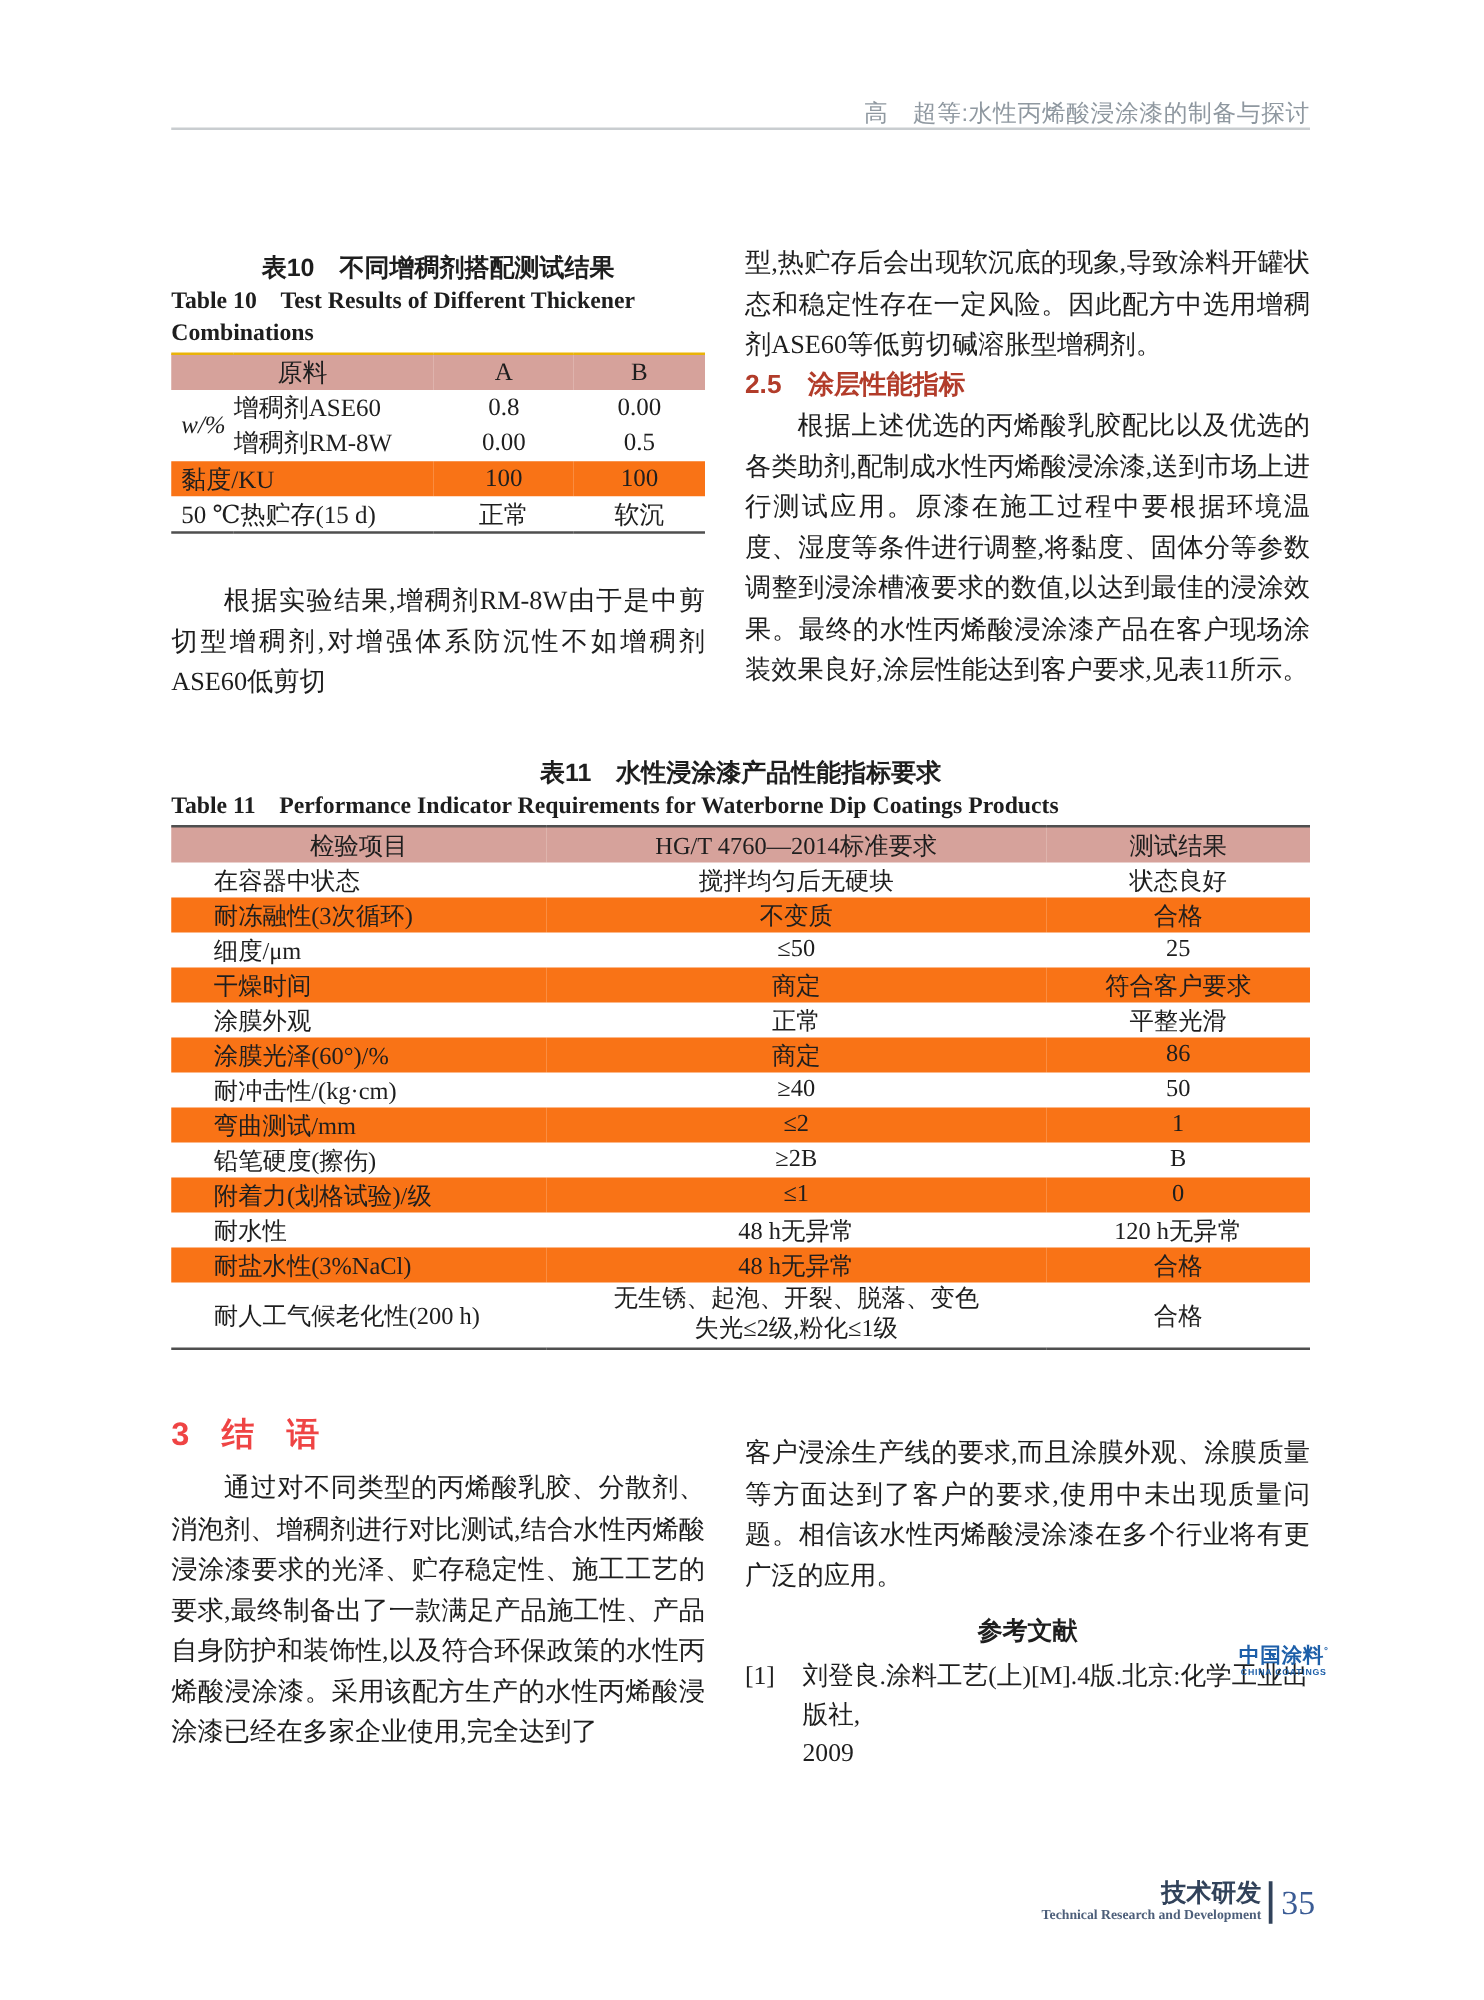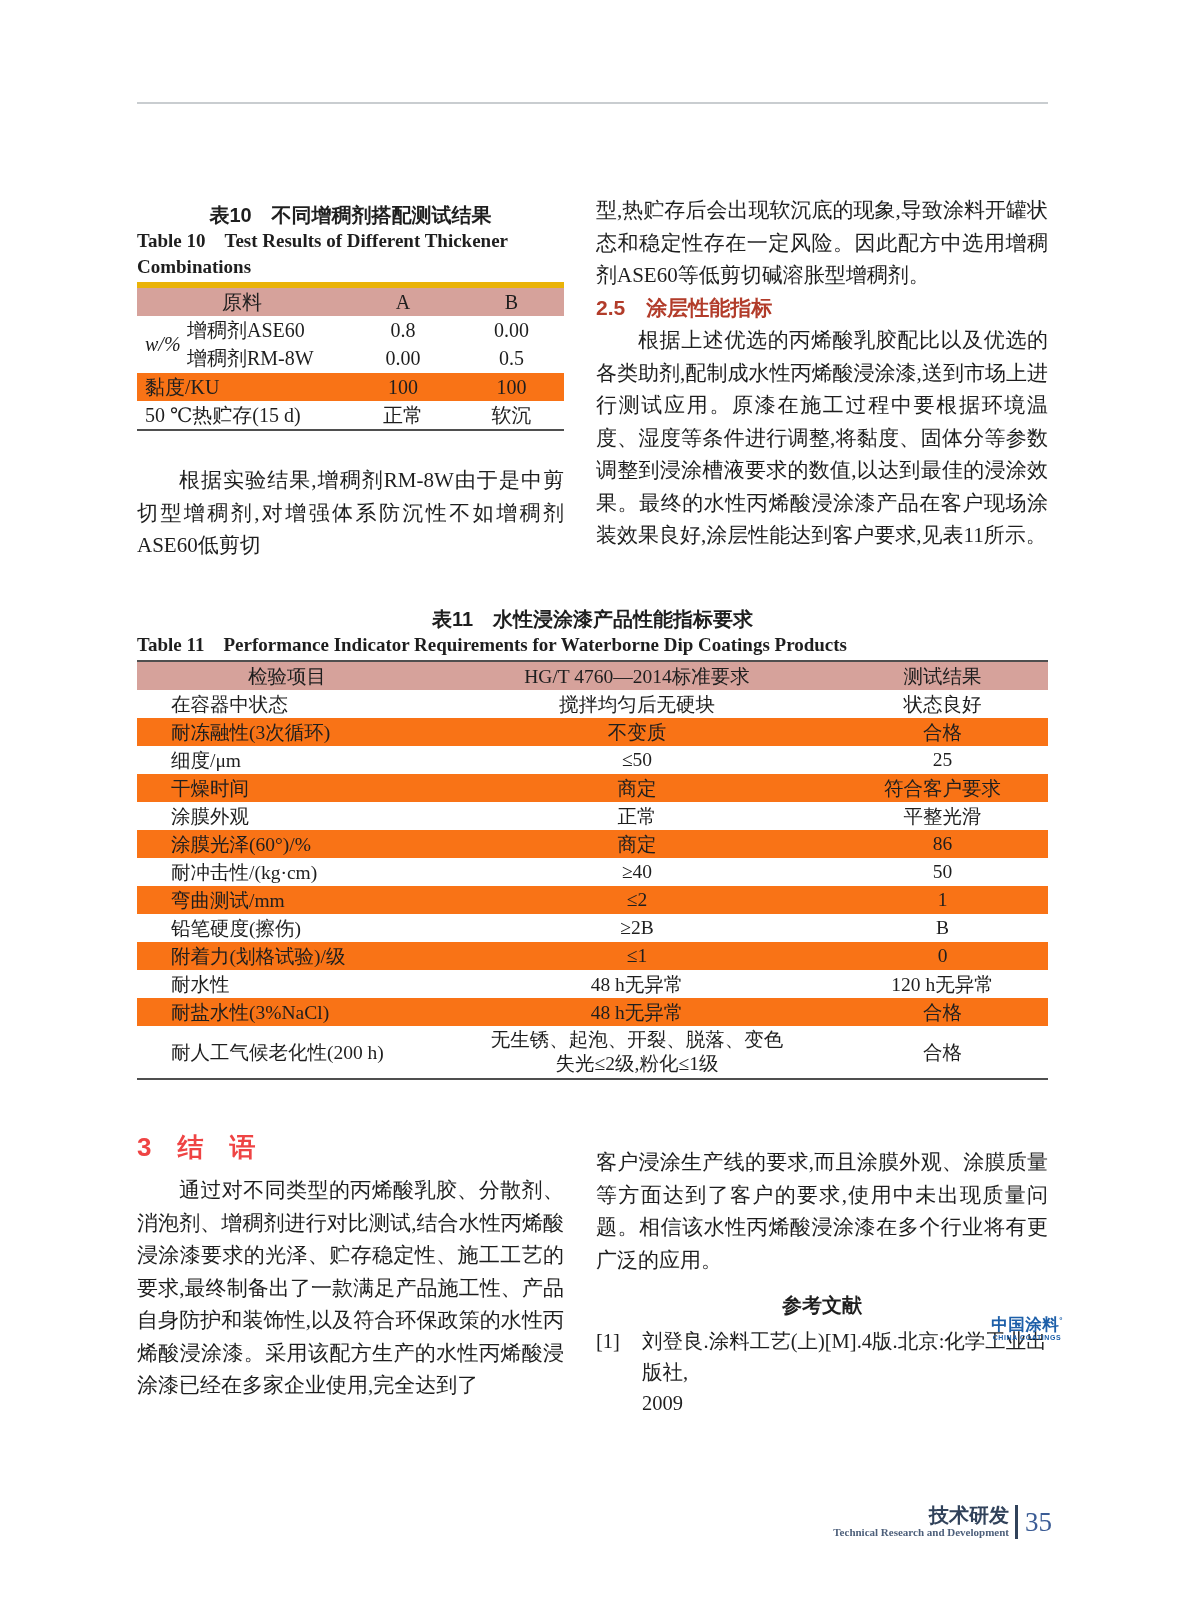--- a/index.html
+++ b/index.html
@@ -14,21 +14,21 @@
   
   .para{font-size:21px;line-height:32.5px;text-align:justify;}
   .indent{text-indent:2em;}
 
   
   .t10-block{position:absolute;top:202px;left:137px;width:427px;}
   .tbl-title-zh{font-size:20px;line-height:26px;font-weight:bold;text-align:center;
                 font-family:"Liberation Sans","DejaVu Sans",sans-serif;}
   .tbl-title-en{font-size:19px;line-height:26px;font-weight:bold;text-align:left;}
   table{border-collapse:collapse;table-layout:fixed;}
-  .t10{width:427px;margin-top:2px;border-top:6px solid #eab308;border-bottom:2px solid #4f4f4f;
+  .t10{width:427px;margin-top:2px;border-top:2px solid #eab308;border-bottom:2px solid #4f4f4f;
        font-size:20px;}
   .t10 td{padding:0;height:28px;vertical-align:middle;}
   .t11{width:911px;margin-top:2px;border-top:2px solid #4f4f4f;border-bottom:2px solid #4f4f4f;
        font-size:19.5px;}
   .t11 td{padding:0;height:28px;vertical-align:middle;}
   .pinkdark{background:#d6a29b;}
   .pinklight{background:#f97316;}
   .center{text-align:center;}
   .left{text-align:left;}
   .pl8{padding-left:8px !important;}
@@ -71,20 +71,21 @@
              font-family:"Liberation Sans","DejaVu Sans",sans-serif;}
   .footer-en{font-size:11px;font-weight:bold;color:#4d5f7a;line-height:13px;}
   .footer-bar{width:3px;height:34px;background:#31425a;margin:0 7px 0 6px;}
   .footer-page{font-size:27px;color:#3b5c95;line-height:34px;}
 </style>
 </head>
 <body>
 
 <div class="page">
 
+  <div class="hdr-title">高　超等:水性丙烯酸浸涂漆的制备与探讨</div>
   <div class="hdr-rule"></div>
 
   <div class="t10-block">
     <div class="tbl-title-zh">表10　不同增稠剂搭配测试结果</div>
     <div class="tbl-title-en">Table 10　Test Results of Different Thickener</div>
     <div class="tbl-title-en">Combinations</div>
     <table class="t10">
       <colgroup>
           <col style="width:50px">
           <col style="width:160px">

